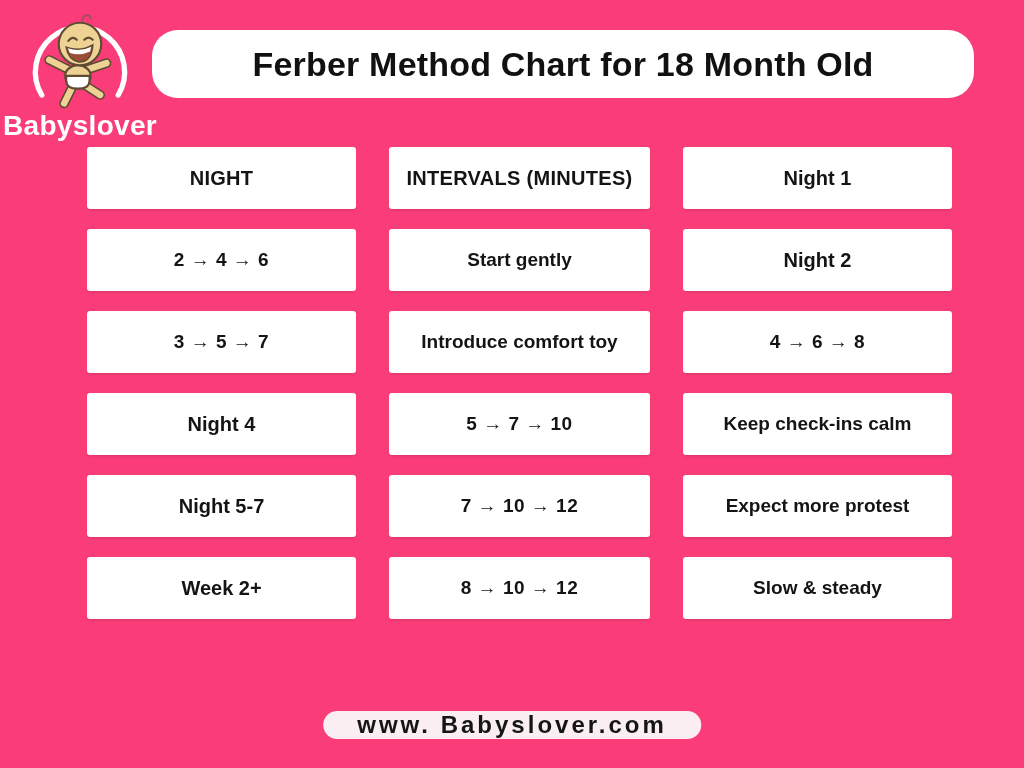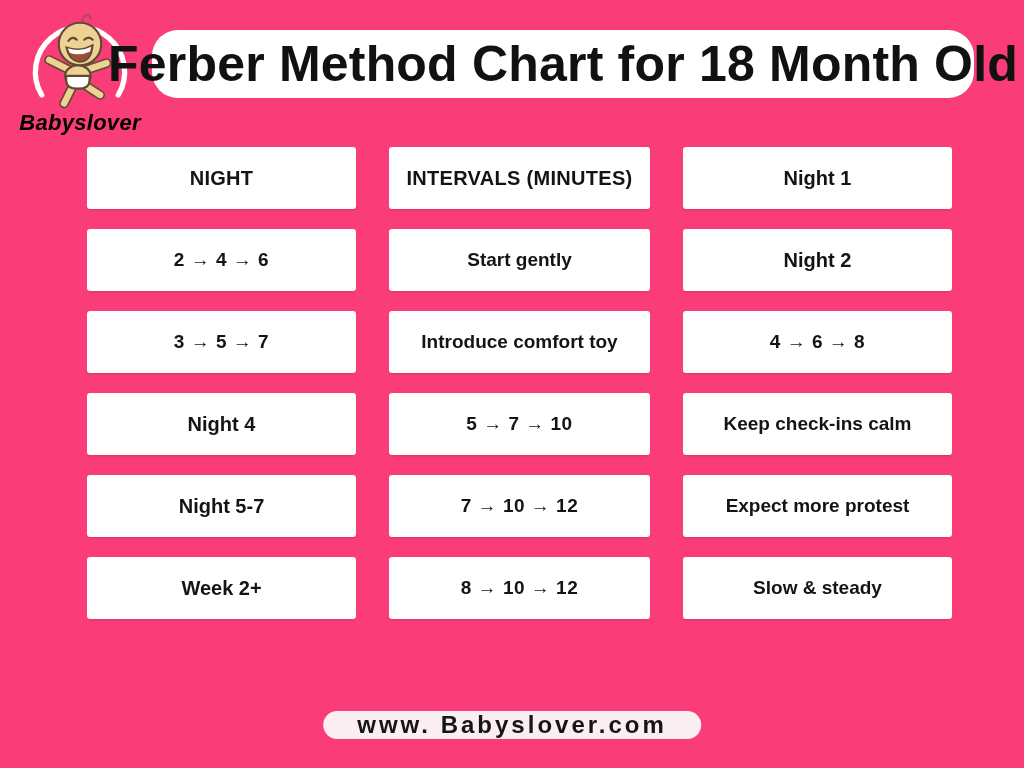--- a/index.html
+++ b/index.html
@@ -12,31 +12,31 @@
   }
 
   
   .logo{
     position:absolute;left:12px;top:10px;width:136px;
     display:flex;flex-direction:column;align-items:center;
   }
   .logo svg{display:block}
   .brand{
     margin-top:-2px;
-    color:#000000;font-weight:700;font-size:22px;letter-spacing:.3px;font-style:italic;
+    color:#ffffff;font-weight:700;font-size:28px;letter-spacing:.3px;
   }
 
   
   .title-pill{
     position:absolute;left:152px;top:30px;width:822px;height:68px;
     background:#ffffff;border-radius:26px;
     display:flex;align-items:center;justify-content:center;
   }
   .title-pill .title{
-    font-size:50px;font-weight:800;color:#111111;
+    font-size:34px;font-weight:800;color:#111111;
     letter-spacing:.2px;white-space:nowrap;
   }
 
   
   .grid{
     position:absolute;left:69px;top:147px;
     display:grid;
     grid-template-columns:287px 279px 287px;
     column-gap:15px;row-gap:20px;
     grid-auto-rows:62px;

